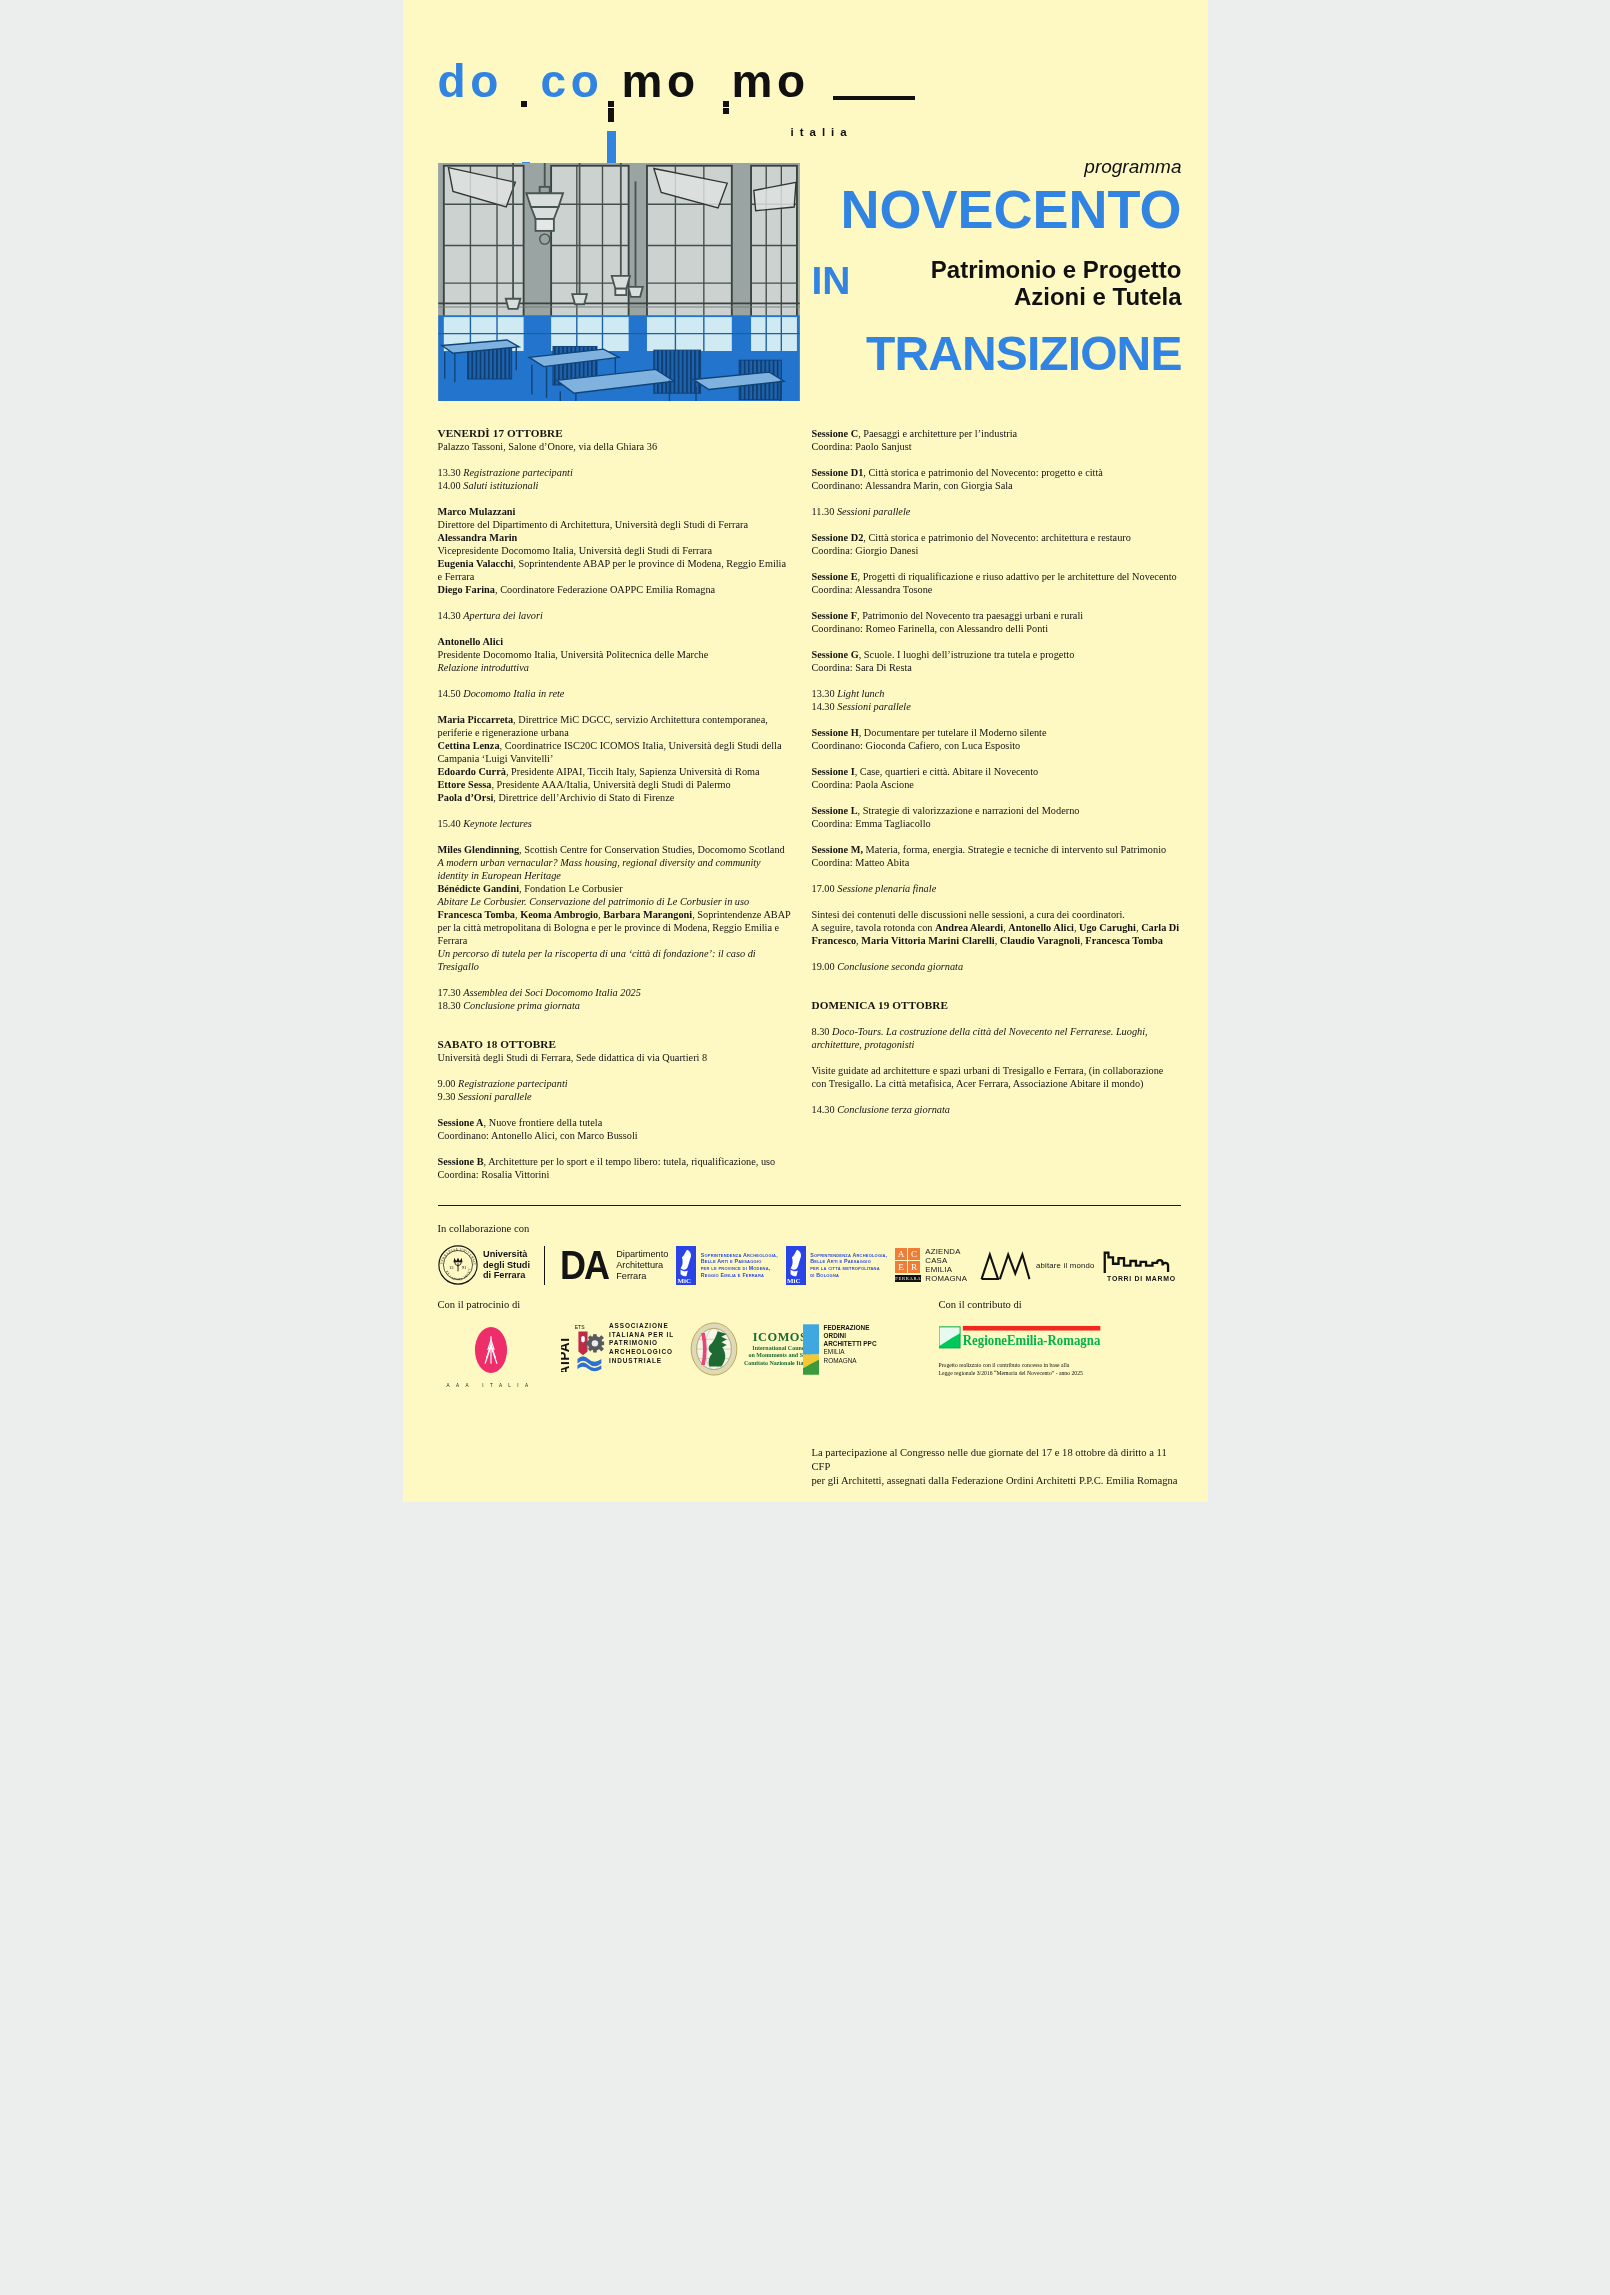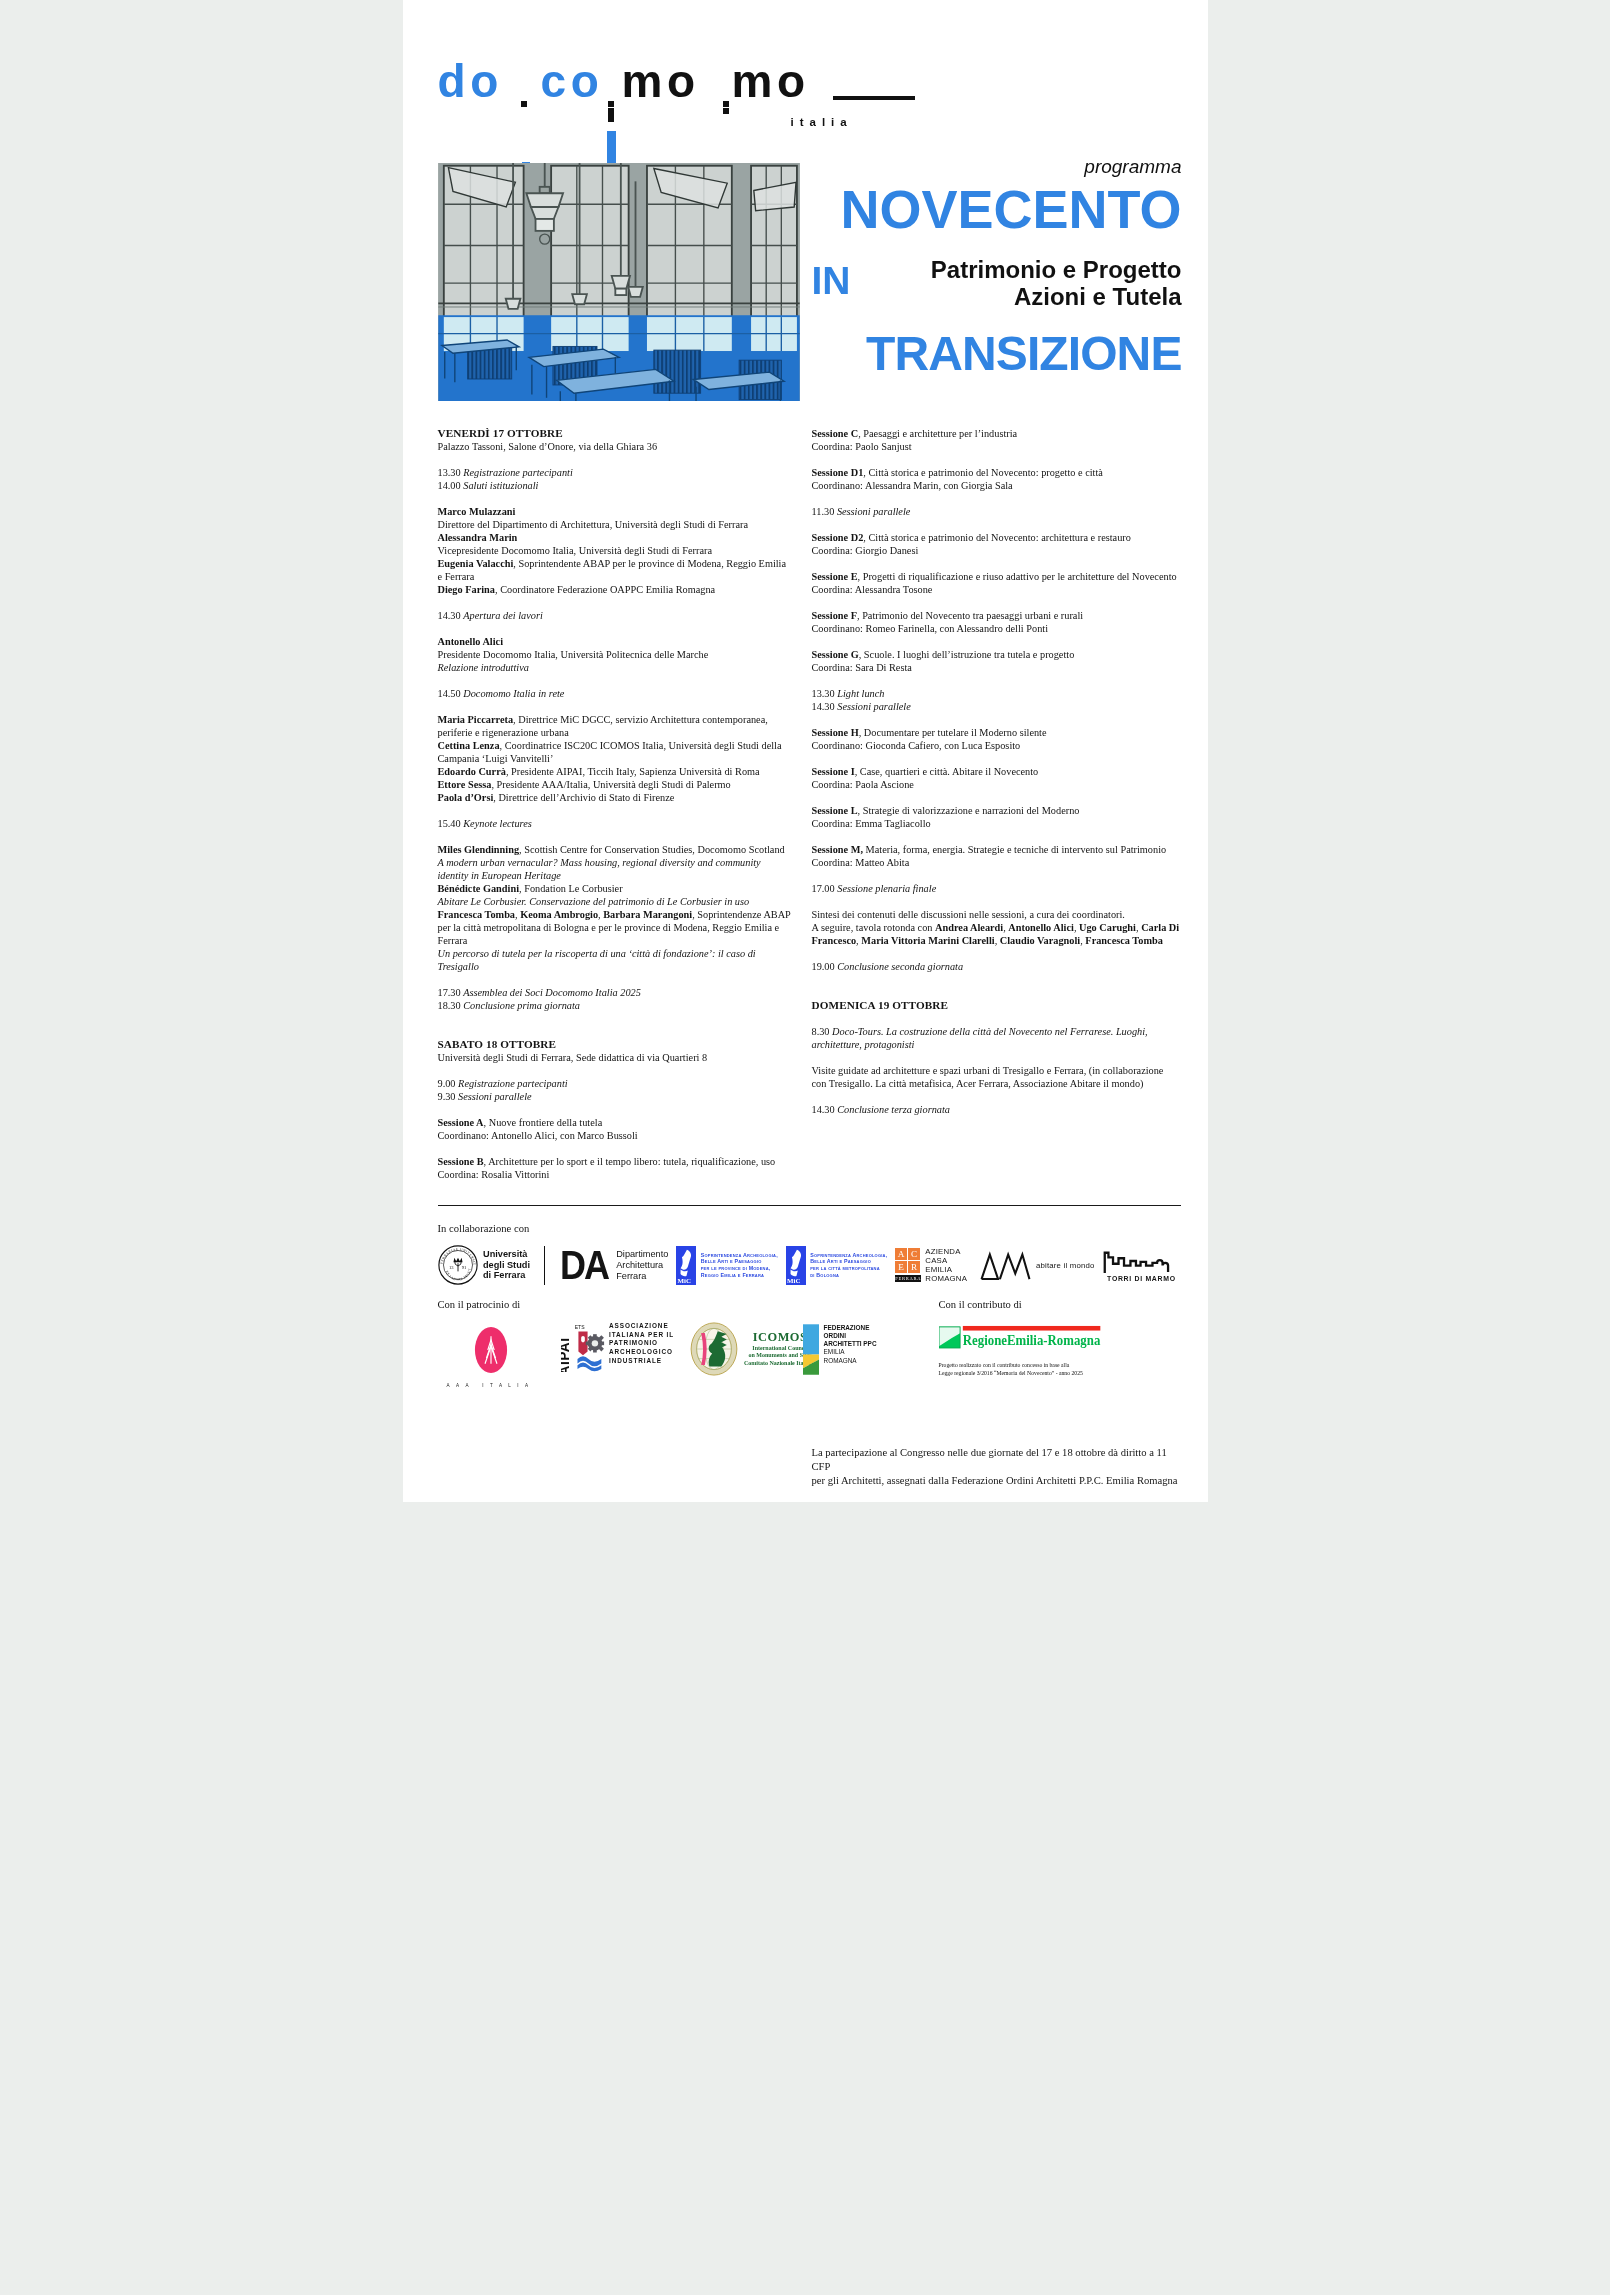--- a/index.html
+++ b/index.html
@@ -1,27 +1,27 @@
 <!DOCTYPE html>
 <html style="font-size:7.3px"><head>
 <meta charset="utf-8">
 <style>
   html,body{margin:0;padding:0;background:#ebeeec;}
-  .page{position:relative;width:805px;min-height:1437px;margin:0 auto;background:#ffffff;
+  .page{position:relative;width:805px;min-height:1437px;margin:0 auto;background:#fef9c3;
         color:#141414;font-family:"Liberation Serif",serif;overflow:hidden;}
 
   
   .header{position:absolute;top:0;left:0;width:805px;height:427px;}
   .logo-syll{position:absolute;top:58px;font-family:"Liberation Sans",sans-serif;
              font-weight:bold;font-size:46px;line-height:46px;letter-spacing:4.6px;}
   .logo-blue{color:#3184e2;}
   .logo-black{color:#111;}
   .logo-dot{position:absolute;width:6.4px;height:6.4px;background:#111;top:101px;}
   .logo-underscore{position:absolute;left:430px;top:96px;width:82px;height:3.7px;background:#111;}
-  .logo-italia{position:absolute;left:388px;top:116px;font-family:"Liberation Sans",sans-serif;
+  .logo-italia{position:absolute;left:388px;top:126px;font-family:"Liberation Sans",sans-serif;
                font-weight:bold;font-size:11.5px;letter-spacing:6px;color:#111;}
   .desc-bar{position:absolute;background:#111;}
   .blue-bar{position:absolute;background:#3184e2;}
 
   .hero-photo{position:absolute;left:35px;top:163px;width:362px;height:238px;background:#b3bab8;}
   .hero-photo svg{display:block;}
 
   .title-block{position:absolute;left:409px;top:156px;width:370px;}
   .kicker{position:absolute;top:0;right:0;font-family:"Liberation Sans",sans-serif;
           font-style:italic;font-weight:500;font-size:19px;color:#111;}

